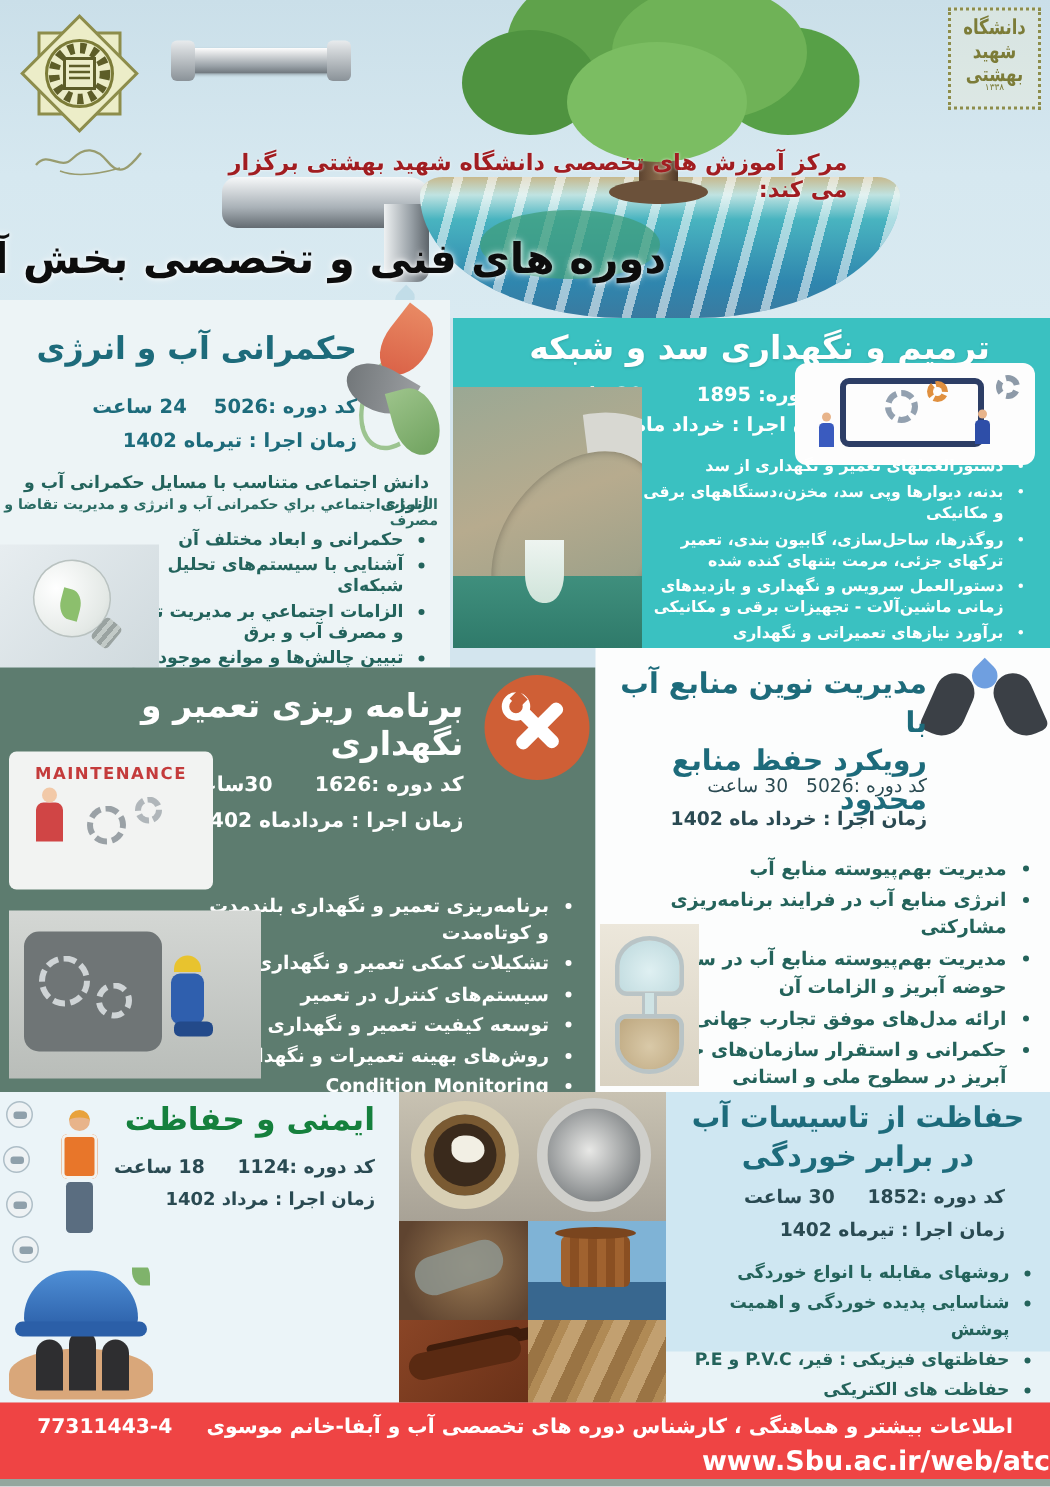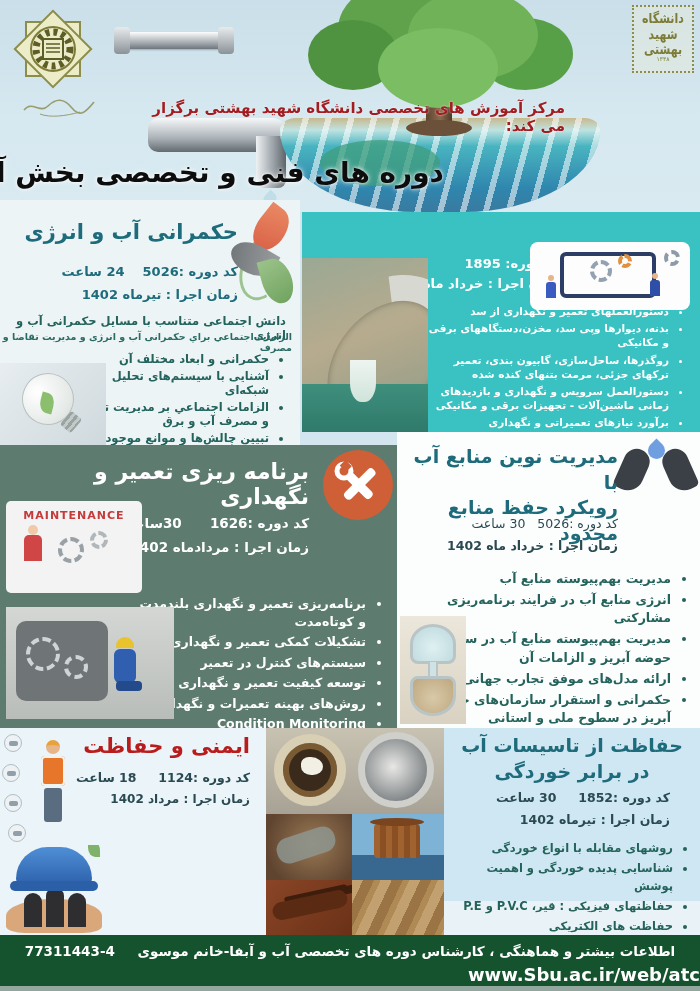--- a/index.html
+++ b/index.html
@@ -150,21 +150,21 @@
   .hg .top,.hg .bot { position:absolute; left:0; width:46px; height:40px; border:3px solid #b9c4c6; background:radial-gradient(circle at 50% 60%, #dff0f2, #bcd8dc); }
   .hg .top { top:0; border-radius:50% 50% 8px 8px; }
   .hg .bot { bottom:0; border-radius:8px 8px 50% 50%; background:radial-gradient(circle at 50% 55%, #d9c9a8, #bda77f); }
   .hg .neck { position:absolute; left:18px; top:38px; width:10px; height:16px; background:#cfe3e4; border-left:2px solid #b9c4c6; border-right:2px solid #b9c4c6; }
 
   
   .bottom-row { position:absolute; left:0; top:728px; width:700px; height:207px; background:#e9f3f7; }
 
   
   .card-safe { left:0; top:0; width:266px; height:207px; background:#ebf4f8; }
-  .card-safe .title { position:absolute; right:16px; top:6px; font-size:21px; font-weight:bold; color:#b91c1c; }
+  .card-safe .title { position:absolute; right:16px; top:6px; font-size:21px; font-weight:bold; color:#15803d; }
   .card-safe .meta1 { position:absolute; right:16px; top:42px; font-size:12.5px; color:#2a4a52; font-weight:bold; }
   .card-safe .meta2 { position:absolute; right:16px; top:64px; font-size:12px; color:#2a4a52; font-weight:bold; }
   .card-safe ul { position:absolute; right:16px; top:92px; width:196px; font-size:13px; color:#24635b; font-weight:bold; line-height:1.5; }
   .safety-illo { position:absolute; left:2px; top:4px; width:80px; height:118px; }
   .sworker { position:absolute; left:34px; top:8px; width:34px; height:96px; }
   .sworker .head { position:absolute; left:10px; top:0; width:14px; height:14px; border-radius:50%; background:#e8b48a; border-top:5px solid #e8a23c; }
   .sworker .vest { position:absolute; left:5px; top:16px; width:24px; height:30px; background:#e8762a; border-radius:4px; box-shadow:inset 0 0 0 2px #f2f2ee; }
   .sworker .legs { position:absolute; left:8px; top:48px; width:18px; height:34px; background:#5a6d80; border-radius:3px; }
   .ppe { position:absolute; width:18px; height:18px; border-radius:50%; background:#eef2f4; border:1px solid #aebec7; }
   .ppe i { position:absolute; left:4px; top:6px; width:9px; height:5px; background:#8fa0ab; border-radius:2px; }
@@ -195,21 +195,21 @@
   .t-prow { left:86px; top:152px; width:92px; height:55px; background:repeating-linear-gradient(115deg,#c2a070 0 10px,#9a7444 10px 20px,#b08a55 20px 26px); }
 
   
   .card-corr { left:444px; top:0; width:256px; height:173px; background:#cfe7f2; }
   .card-corr .title { position:absolute; right:0; left:0; top:5px; text-align:center; font-size:19px; font-weight:bold; color:#1d6b7b; line-height:1.35; }
   .card-corr .meta1 { position:absolute; right:30px; top:62px; font-size:12.5px; color:#2a4a52; font-weight:bold; }
   .card-corr .meta2 { position:absolute; right:30px; top:84px; font-size:12.5px; color:#2a4a52; font-weight:bold; }
   .card-corr ul { position:absolute; right:10px; top:112px; width:238px; font-size:11.5px; color:#24635b; font-weight:bold; line-height:1.5; }
 
   
-  .footer { position:absolute; left:0; top:935px; width:700px; height:56px; background:#14532d; color:#ffffff;
+  .footer { position:absolute; left:0; top:935px; width:700px; height:56px; background:#ef4444; color:#ffffff;
             border-bottom:5px solid #93a79e; }
   .footer .line1 { position:absolute; left:0; right:0; top:8px; text-align:center; font-size:13.5px; font-weight:bold; }
   .footer .line1 .phone { direction:ltr; unicode-bidi:embed; margin-right:18px; }
   .footer .line2 { position:absolute; left:0; right:0; top:29px; text-align:right; font-size:18px; font-weight:bold; direction:ltr; }
 </style>
 </head>
 <body>
 
 <div class="poster">
 
@@ -280,20 +280,21 @@
         <li>تبیین چالش‌ها و موانع موجود در تحقق حکمرانی</li>
       </ul>
     <div class="bulb-img">
       <div class="bulb"></div>
       <div class="sprout"></div>
       <div class="bulb-base"></div>
     </div>
   </div>
 
   <div class="card card-dam">
+    <div class="title">ترمیم و نگهداری سد و شبکه</div>
     <div class="meta meta1">کد دوره: 1895        30ساعت</div>
     <div class="meta meta2">زمان اجرا : خرداد ماه 1402</div>
     <div class="dam-illo">
       <div class="screen"></div>
       <div class="gear g1"></div>
       <div class="gear g2"></div>
       <div class="gear g3"></div>
       <div class="person p1"></div>
       <div class="person p2"></div>
     </div>

